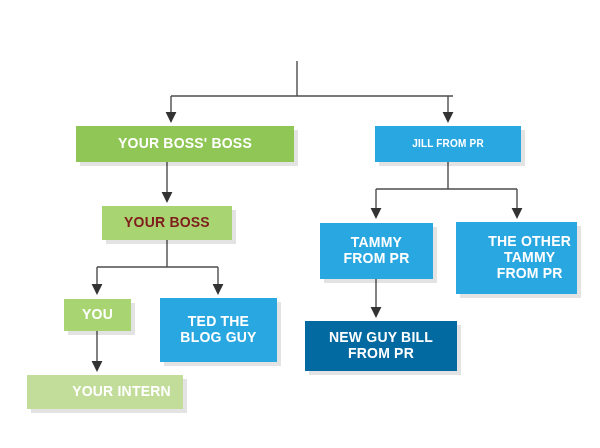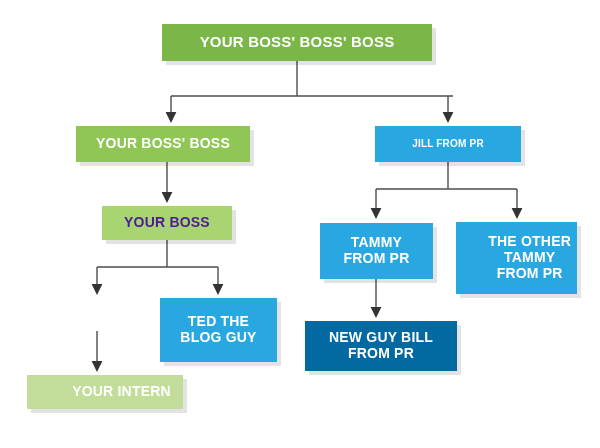--- a/index.html
+++ b/index.html
@@ -101,47 +101,47 @@
       <path d="M517,189 L517,210" stroke="#4d4d4d"></path>
       <polygon points="511.6,208 522.4,208 517,219" fill="#333333"></polygon>
     </g>
 
     <g>
       <path d="M376,279 L376,309" stroke="#4d4d4d"></path>
       <polygon points="370.6,307 381.4,307 376,318" fill="#333333"></polygon>
     </g>
   </svg>
 
-  <div class="node" style="left: 162px; top: 24px; width: 270px; height: 37px; background: rgb(122, 182, 72); color: rgb(255, 255, 255); font-size: 15px;">
-    <span class="node-label">YOUR BOSS' BOSS' BOSS</span>
-  </div>
 
-  <div class="node" style="left: 76px; top: 126px; width: 174px; height: 36px; background: rgb(143, 198, 85); color: rgb(255, 255, 255); font-size: 14px;">
+  <div class="node" style="left: 76px; top: 126px; width: 218px; height: 36px; background: rgb(143, 198, 85); color: rgb(255, 255, 255); font-size: 14px;">
     <span class="node-label">YOUR BOSS' BOSS</span>
   </div>
 
   <div class="node" style="left: 375px; top: 126px; width: 146px; height: 36px; background: rgb(41, 167, 225); color: rgb(255, 255, 255); font-size: 10px;">
     <span class="node-label">JILL FROM PR</span>
   </div>
 
-  <div class="node" style="left: 102px; top: 206px; width: 130px; height: 34px; background: rgb(169, 212, 114); color: #4c1d95; font-size: 14px;">
+  <div class="node" style="left: 102px; top: 206px; width: 130px; height: 34px; background: rgb(169, 212, 114); color: #7f1d1d; font-size: 14px;">
     <span class="node-label">YOUR BOSS</span>
   </div>
 
   <div class="node" style="left: 320px; top: 223px; width: 113px; height: 56px; background: rgb(41, 167, 225); color: rgb(255, 255, 255); font-size: 14px;">
     <span class="node-label">TAMMY
 FROM PR</span>
   </div>
 
   <div class="node" style="left: 456px; top: 222px; width: 121px; height: 72px; background: rgb(41, 167, 225); color: rgb(255, 255, 255); font-size: 14px; justify-content: flex-end;">
     <span class="node-label">THE OTHER
 TAMMY
 FROM PR</span>
   </div>
 
+  <div class="node" style="left: 64px; top: 299px; width: 67px; height: 32px; background: rgb(169, 212, 114); color: rgb(255, 255, 255); font-size: 14px;">
+    <span class="node-label">YOU</span>
+  </div>
 
   <div class="node" style="left: 160px; top: 298px; width: 117px; height: 64px; background: rgb(41, 167, 225); color: rgb(255, 255, 255); font-size: 14px;">
     <span class="node-label">TED THE
 BLOG GUY</span>
   </div>
 
   <div class="node" style="left: 305px; top: 321px; width: 152px; height: 50px; background: #0369a1; color: rgb(255, 255, 255); font-size: 14px; justify-content: center;">
     <span class="node-label">NEW GUY BILL
 FROM PR</span>
   </div>

